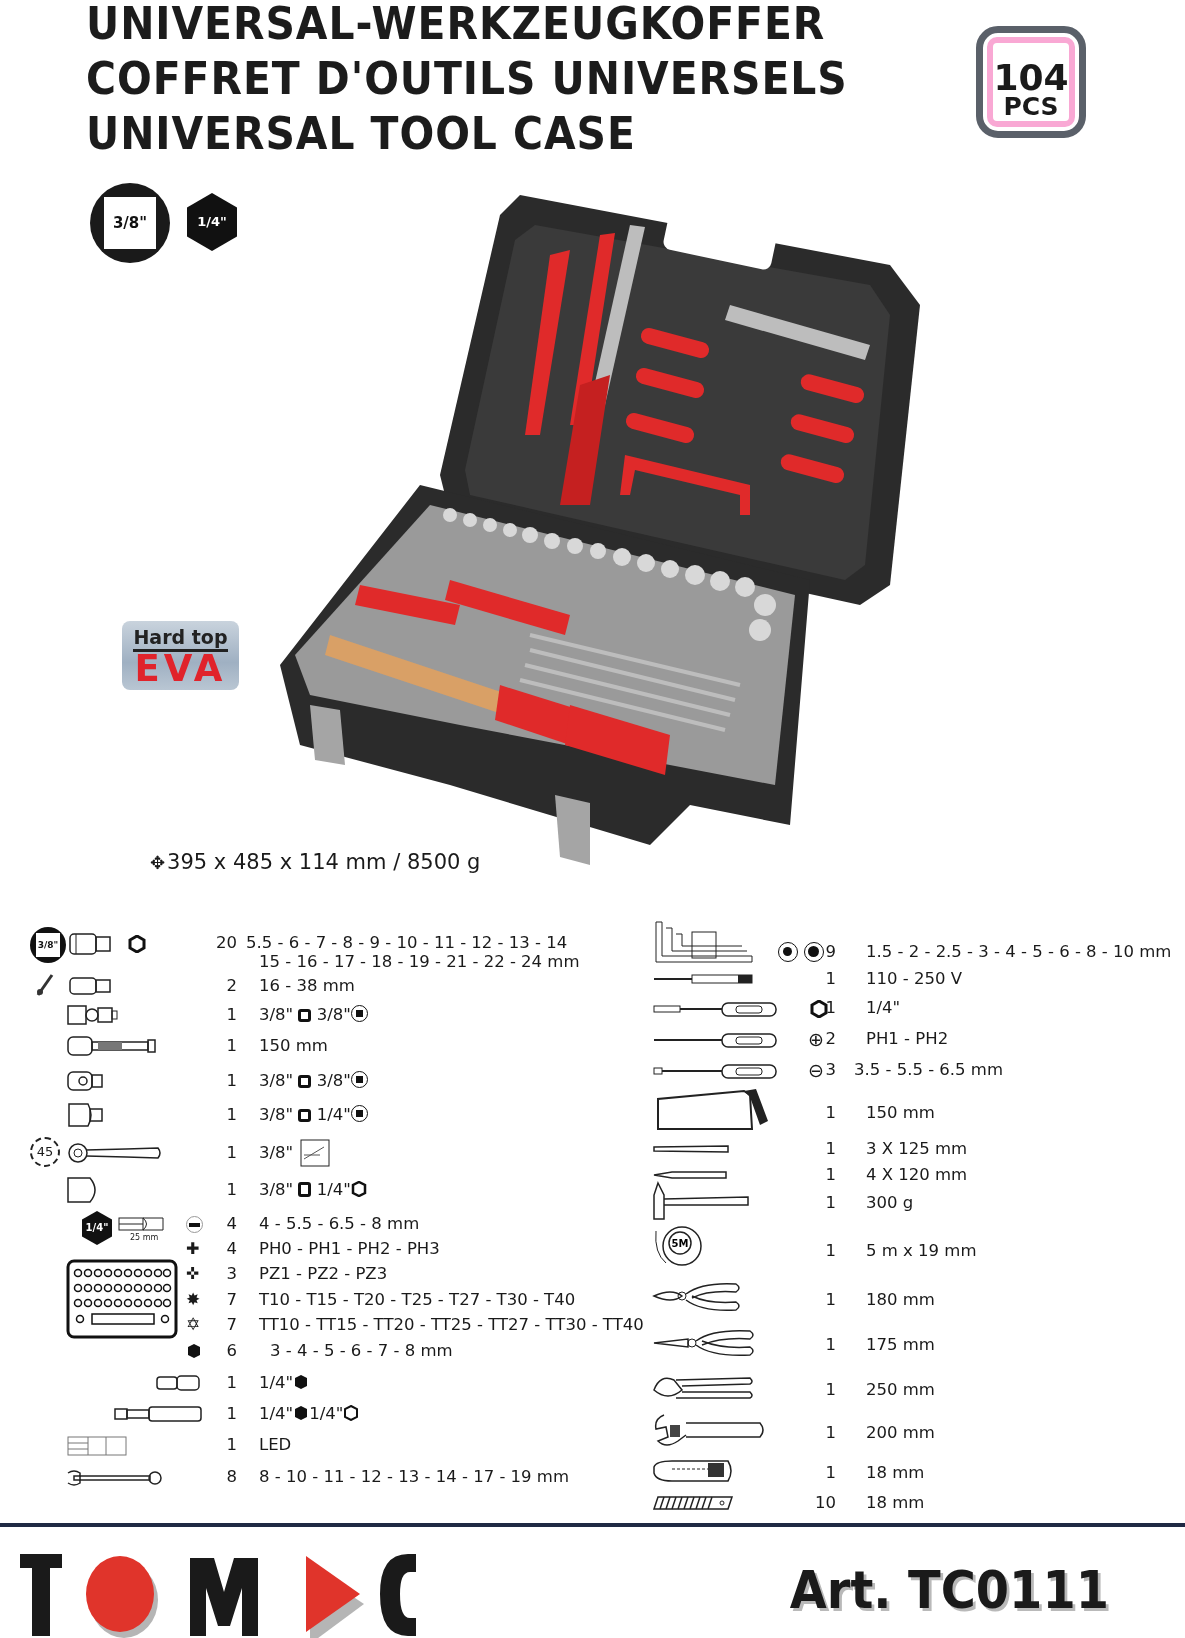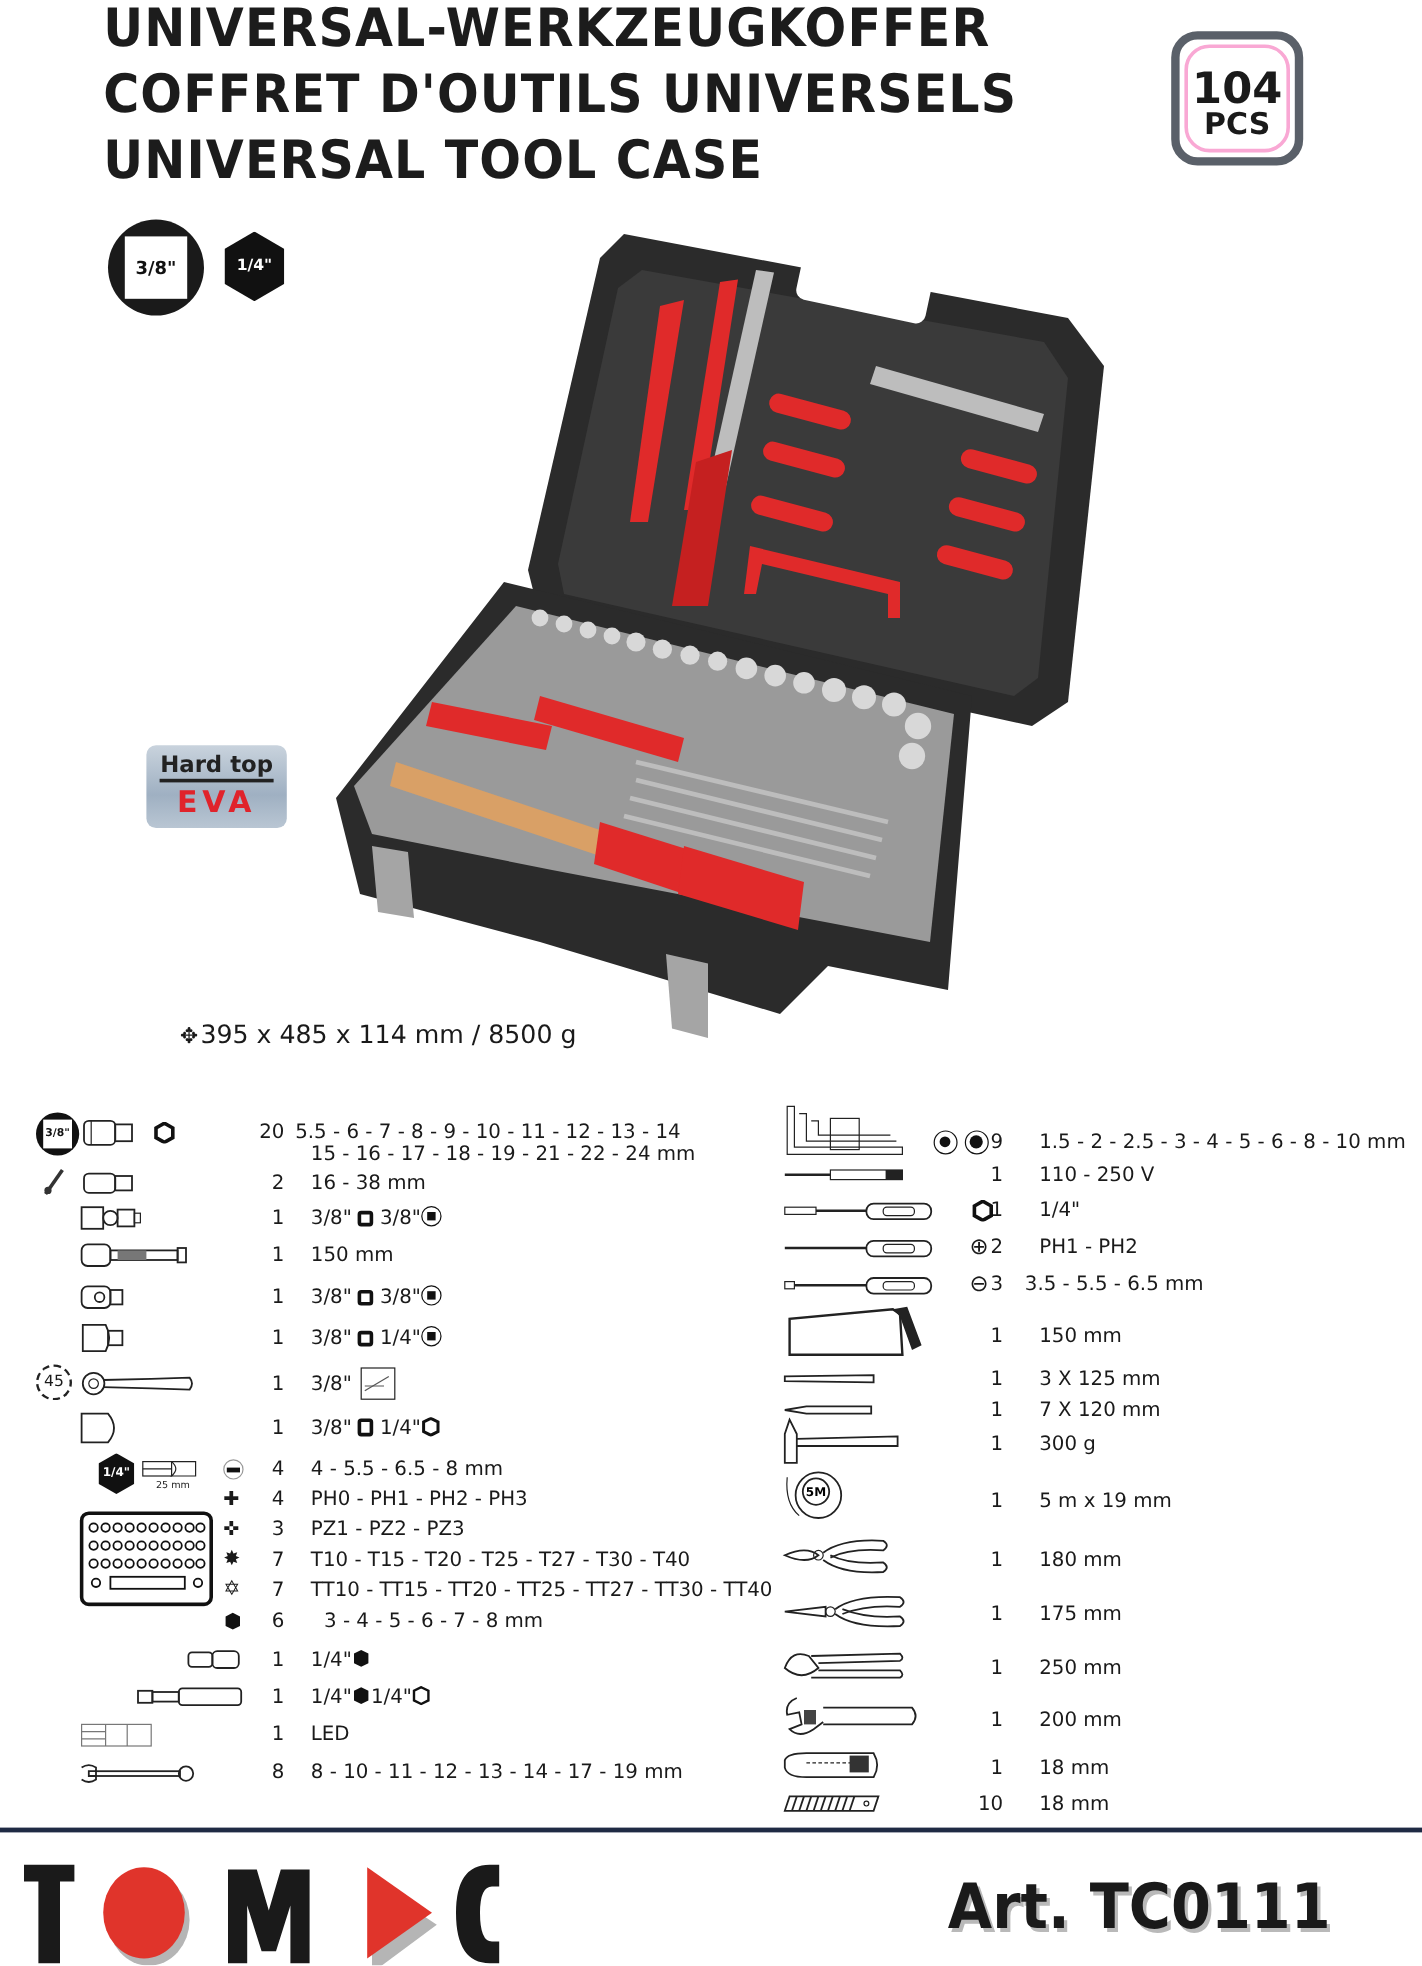--- a/index.html
+++ b/index.html
@@ -1,28 +1,28 @@
 <!DOCTYPE html>
 <html><head>
 <meta charset="utf-8">
 <style>
   html,body{margin:0;padding:0;background:#fff;}
   body{width:1185px;height:1638px;position:relative;overflow:hidden;font-family:"DejaVu Sans","Liberation Sans",sans-serif;color:#1a1a1a;}
   .title{position:absolute;left:86px;font-family:"DejaVu Sans",sans-serif;font-weight:bold;font-size:44px;line-height:1;letter-spacing:1px;color:#1c1c1c;white-space:nowrap;transform:scaleX(0.93);transform-origin:left top;}
   .pcs{position:absolute;left:976px;top:26px;width:110px;height:112px;border:7px solid #5a6069;border-radius:22px;box-sizing:border-box;background:#fff;}
-  .pcs .inner{position:absolute;left:4px;top:4px;right:4px;bottom:4px;border:3px solid #f9a8d4;border-radius:21px;text-align:center;}
+  .pcs .inner{position:absolute;left:4px;top:4px;right:4px;bottom:4px;border:6px solid #f9a8d4;border-radius:10px;text-align:center;}
   .pcs .num{font-weight:bold;font-size:36px;line-height:38px;margin-top:16px;color:#1a1a1a;}
   .pcs .unit{font-weight:bold;font-size:25px;line-height:20px;color:#1a1a1a;}
   .drive38{position:absolute;left:90px;top:183px;width:80px;height:80px;border-radius:50%;background:#1a1a1a;}
   .drive38 .sq{position:absolute;left:14px;top:14px;width:52px;height:52px;background:#fff;font-weight:bold;font-size:15px;line-height:52px;text-align:center;color:#111;}
   .drive14{position:absolute;left:187px;top:193px;width:50px;height:58px;background:#111;clip-path:polygon(50% 0,100% 25%,100% 75%,50% 100%,0 75%,0 25%);color:#fff;font-weight:bold;font-size:13px;line-height:58px;text-align:center;}
   .eva{position:absolute;left:122px;top:621px;width:117px;height:69px;border-radius:8px;background:linear-gradient(180deg,#c9d3dd,#9fb0c2 60%,#b9c6d3);text-align:center;}
   .eva .l1{font-weight:bold;font-size:19px;color:#222;margin-top:5px;line-height:22px;}
   .eva .rule{height:3px;background:#222;margin:1px 11px 0;}
-  .eva .l2{font-weight:bold;font-size:25px;color:#e0232b;line-height:34px;letter-spacing:4px;}
+  .eva .l2{font-weight:bold;font-size:37px;color:#e0232b;line-height:34px;letter-spacing:4px;}
   .case{position:absolute;left:270px;top:185px;width:680px;height:720px;}
   .dims{position:absolute;left:150px;top:850px;font-size:21px;color:#1a1a1a;white-space:nowrap;}
   .dims .ic{font-size:18px;margin-right:2px;}
   .row{position:absolute;font-size:16.5px;line-height:20px;white-space:nowrap;color:#1a1a1a;}
   .qty{position:absolute;text-align:right;width:30px;}
   .spec{position:absolute;}
   .pic{position:absolute;}
   .sym{display:inline-block;vertical-align:-2px;}
   .divider{position:absolute;left:0;top:1523px;width:1185px;height:4px;background:#1f2a44;}
   .logo{position:absolute;left:20px;top:1552px;height:80px;}
@@ -407,21 +407,21 @@
       <path d="M2 3 L76 2 L76 8 L2 7 Z" fill="none" stroke="#222" stroke-width="1.5"></path>
     </svg>
   <span class="qty" style="left:166px">1</span>
   <span class="spec" style="left:226px">3 X 125 mm</span>
 </div>
 <div class="row" style="top:1165px;left:640px;width:545px;height:22px">
   <svg class="pic" style="left:12px;top:5px" width="80" height="10">
       <path d="M2 5 L20 2 L74 2 L74 8 L20 8 Z" fill="none" stroke="#222" stroke-width="1.5"></path>
     </svg>
   <span class="qty" style="left:166px">1</span>
-  <span class="spec" style="left:226px">7 X 120 mm</span>
+  <span class="spec" style="left:226px">4 X 120 mm</span>
 </div>
 <div class="row" style="top:1193px;left:640px;width:545px;height:22px">
   <svg class="pic" style="left:12px;top:-12px" width="100" height="40">
       <path d="M6 2 L12 14 L12 38 L2 38 L2 14 Z" fill="none" stroke="#222" stroke-width="1.5"></path>
       <path d="M12 18 L96 16 L96 24 L12 24" fill="none" stroke="#222" stroke-width="1.5"></path>
     </svg>
   <span class="qty" style="left:166px">1</span>
   <span class="spec" style="left:226px">300 g</span>
 </div>
 <div class="row" style="top:1241px;left:640px;width:545px;height:22px">

